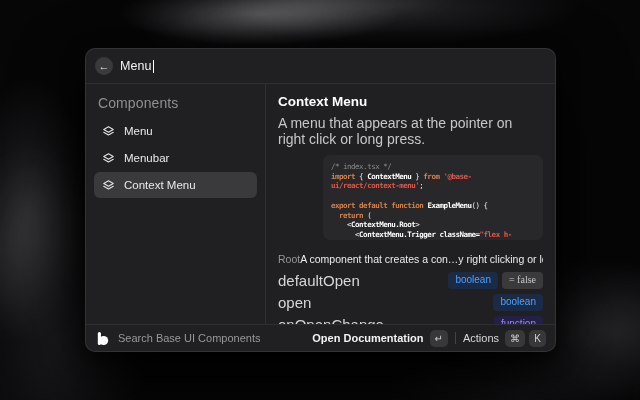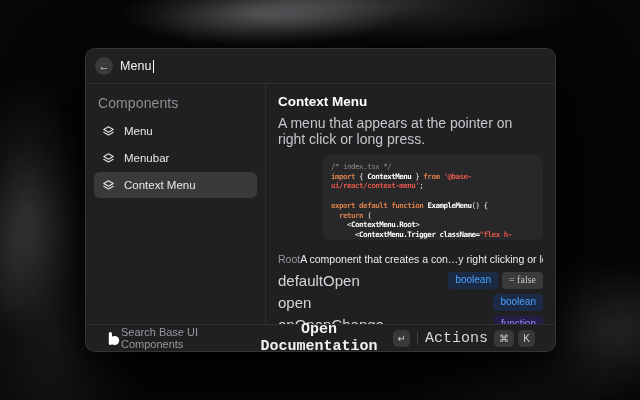--- a/index.html
+++ b/index.html
@@ -74,26 +74,26 @@
   .root-label { font-size:10.5px; color:#96969b; }
   .root-desc { flex:1; text-align:right; font-size:10.5px; color:#ececf0; white-space:nowrap; overflow:hidden; }
   .prop-name { font-size:15px; color:#d6d6da; }
   .prop-badges { margin-left:auto; display:flex; gap:4px;justify-content:center; }
   .badge { font-size:10px; line-height:1; padding:3px 7px 4px; border-radius:4px; white-space:nowrap; }
   .badge-blue { color:var(--accent-blue,#4da0ff); background:var(--badge-blue-bg,#1b2b45); }
   .badge-purple { color:var(--accent-purple,#9584ff); background:var(--badge-purple-bg,#241f49); }
   .badge-gray { color:var(--badge-gray-text,#c9c9cd); background:var(--badge-gray-bg,#3a3a3d);font-family:Liberation Serif, serif; }
 
   
-  .footer { height:26px; flex:0 0 26px; display:flex; align-items:center; padding:0 20px; gap:0; }
+  .footer { height:26px; flex:0 0 26px; display:flex; align-items:center; padding:0 9px; gap:8px; }
   .logo { width:15px; height:15px; display:flex; align-items:center; }
   .footer-hint { font-size:11px; color:#98989d; }
   .footer-right { margin-left:auto; display:flex; align-items:center; gap:7px; }
   .footer-action { display:flex; align-items:center; gap:6px; cursor:pointer; background:none; border:none; color:inherit; }
-  .footer-action-label { font-size:15px; font-weight:600; color:#f2f2f4;font-family:Liberation Mono, monospace; }
+  .footer-action-label { font-size:11px; font-weight:600; color:#f2f2f4; }
   .footer-action-label.secondary { font-weight:400; color:#d8d8dc; }
   .key-badge { background:#38383b; border-radius:5px; height:17px; min-width:17px; padding:0 5px;
     display:flex; align-items:center; justify-content:center; font-size:10px; color:#cfcfd2; }
   .footer-divider { width:1px; height:12px; background:rgba(255,255,255,.16); }
 </style>
 </head>
 <body>
 
 <div class="stage">
   <div class="smoke smoke-1"></div>

